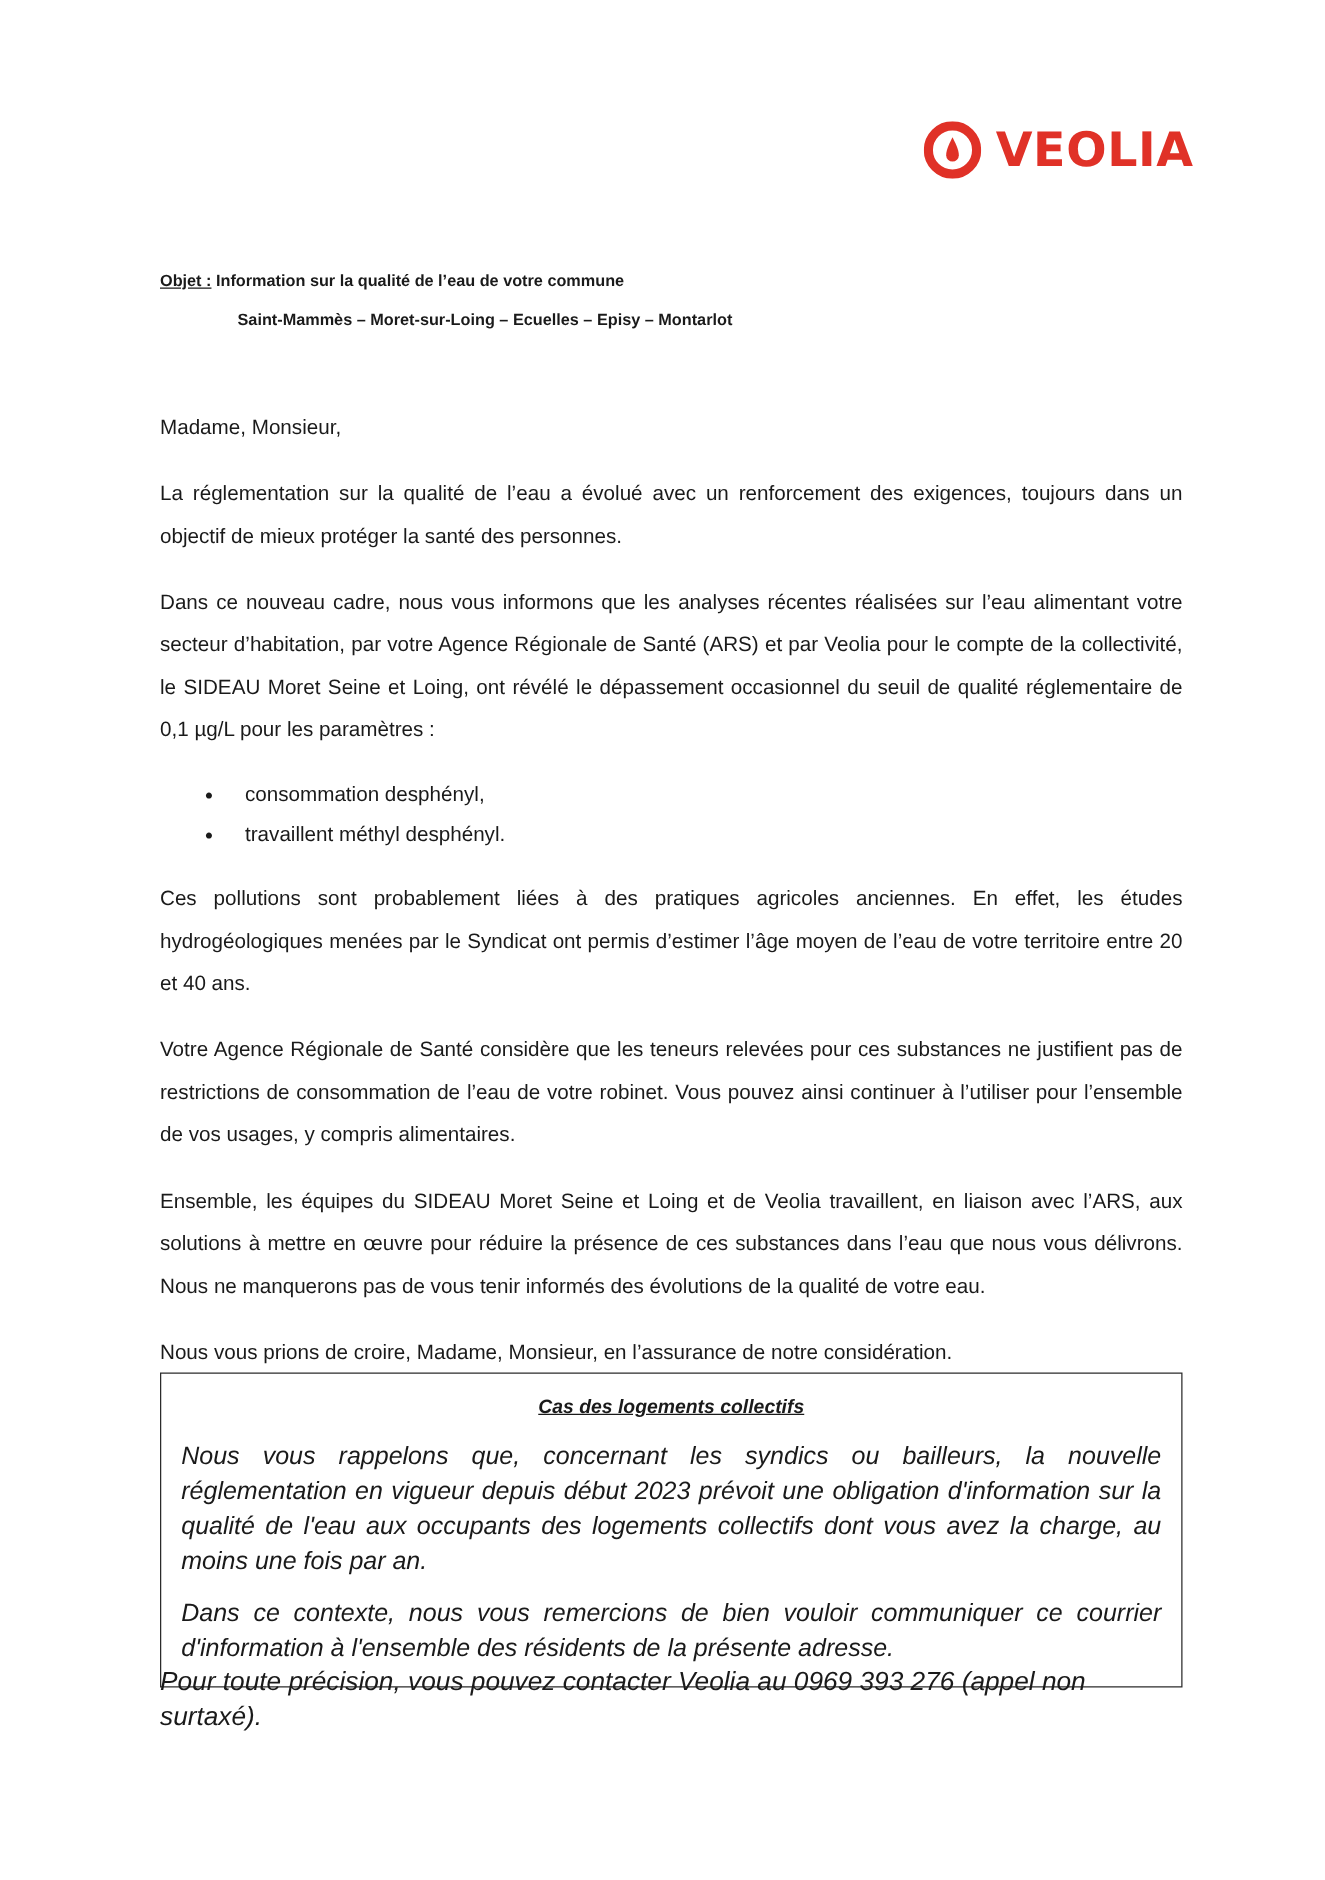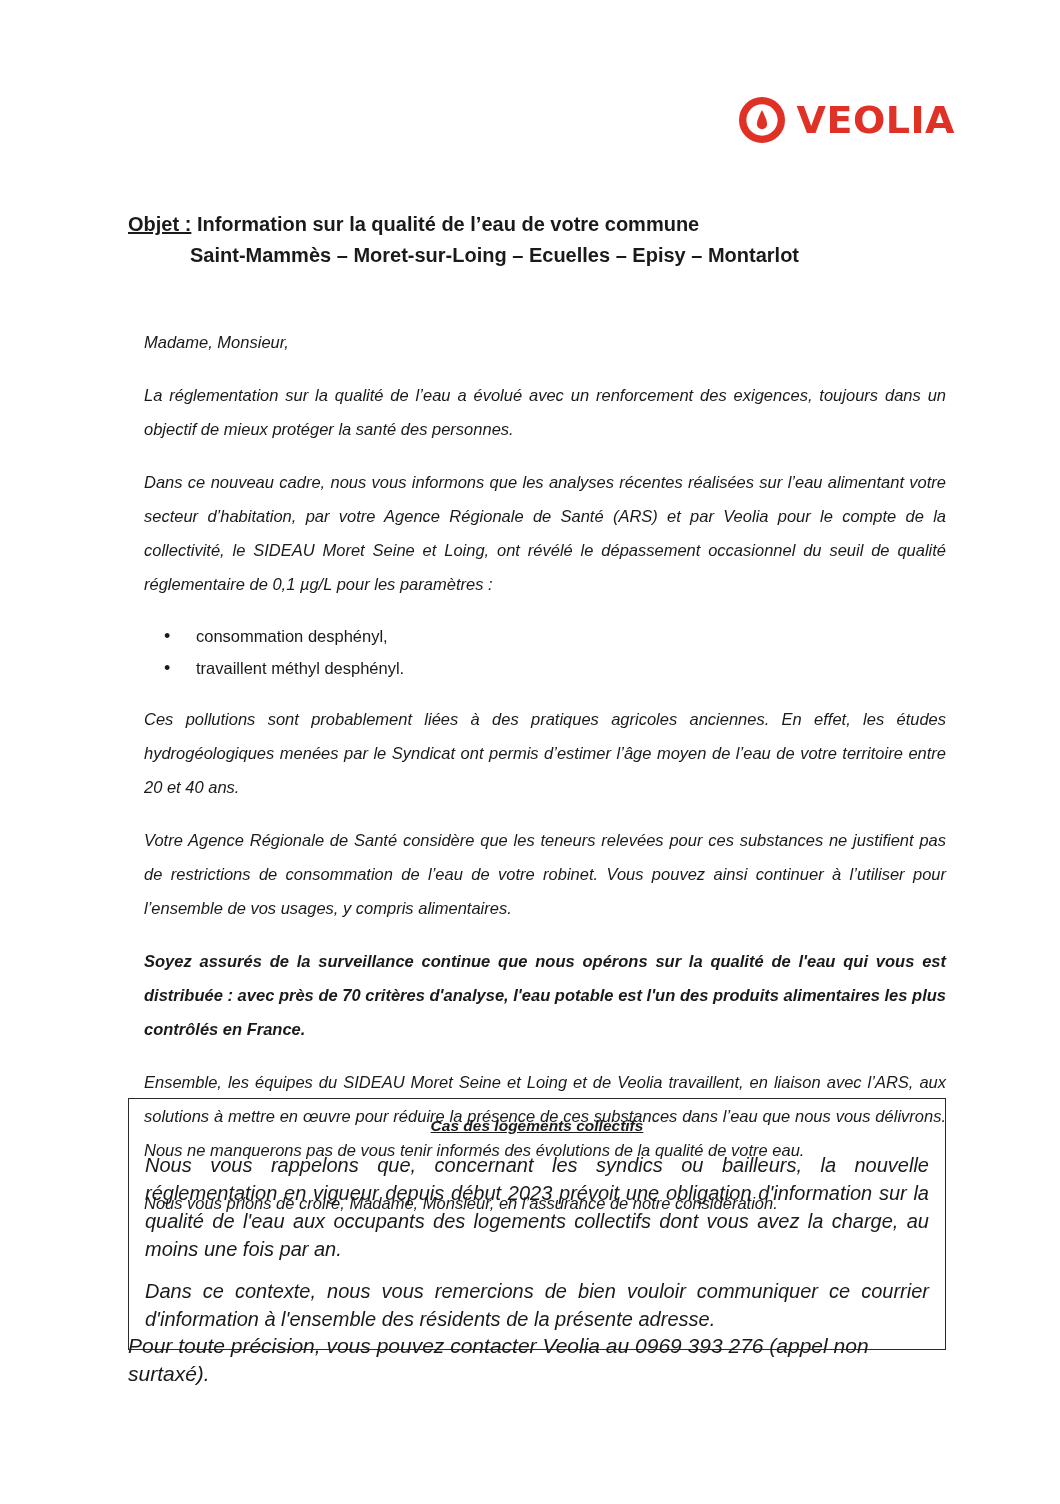--- a/index.html
+++ b/index.html
@@ -131,44 +131,43 @@
     top: 0;
     width: 818px;
   }
 
   .subject {
     position: absolute;
     top: 209px;
     left: 0;
     width: 818px;
     font-weight: bold;
-    font-size: 20px;
+    font-size: 13px;
     line-height: 31px;
   }
   .subject .lbl {
     text-decoration: underline;
   }
   .subject .line2 {
     display: block;
     padding-left: 62px;
   }
 
   .body-text {
     position: absolute;
     top: 325px;
     left: 0;
     width: 818px;
     font-size: 16.5px;
     line-height: 34px;
   }
   .body-text p {
-    margin: 0 0 19px 16px;
+    margin: 0 0 19px 0;
     text-align: justify;
     text-justify: inter-word;
-    font-style: italic;
   }
   .body-text p.nojust {
     text-align: left;
   }
   .body-text p.strong {
     font-weight: bold;
   }
   ul.params {
     list-style: none;
     margin: 0 0 18px 0;
@@ -269,21 +268,20 @@
         <li>
           <span class="bullet">•</span>
           <span>travaillent méthyl desphényl.</span>
         </li>
       </ul>
 
       <p>Ces pollutions sont probablement liées à des pratiques agricoles anciennes. En effet, les études hydrogéologiques menées par le Syndicat ont permis d’estimer l’âge moyen de l’eau de votre territoire entre 20 et 40 ans.</p>
 
       <p>Votre Agence Régionale de Santé considère que les teneurs relevées pour ces substances ne justifient pas de restrictions de consommation de l’eau de votre robinet. Vous pouvez ainsi continuer à l’utiliser pour l’ensemble de vos usages, y compris alimentaires.</p>
 
-      <p class="strong">Soyez assurés de la surveillance continue que nous opérons sur la qualité de l'eau qui vous est distribuée : avec près de 70 critères d'analyse, l'eau potable est l'un des produits alimentaires les plus contrôlés en France.</p>
 
       <p>Ensemble, les équipes du SIDEAU Moret Seine et Loing et de Veolia travaillent, en liaison avec l’ARS, aux solutions à mettre en œuvre pour réduire la présence de ces substances dans l’eau que nous vous délivrons. Nous ne manquerons pas de vous tenir informés des évolutions de la qualité de votre eau.</p>
 
       <p class="nojust">Nous vous prions de croire, Madame, Monsieur, en l’assurance de notre considération.</p>
 
     </div>
 
     <div class="framed">
       <div class="box-title">Cas des logements collectifs</div>
       <p>Nous vous rappelons que, concernant les syndics ou bailleurs, la nouvelle réglementation en vigueur depuis début 2023 prévoit une obligation d'information sur la qualité de l'eau aux occupants des logements collectifs dont vous avez la charge, au moins une fois par an.</p>

